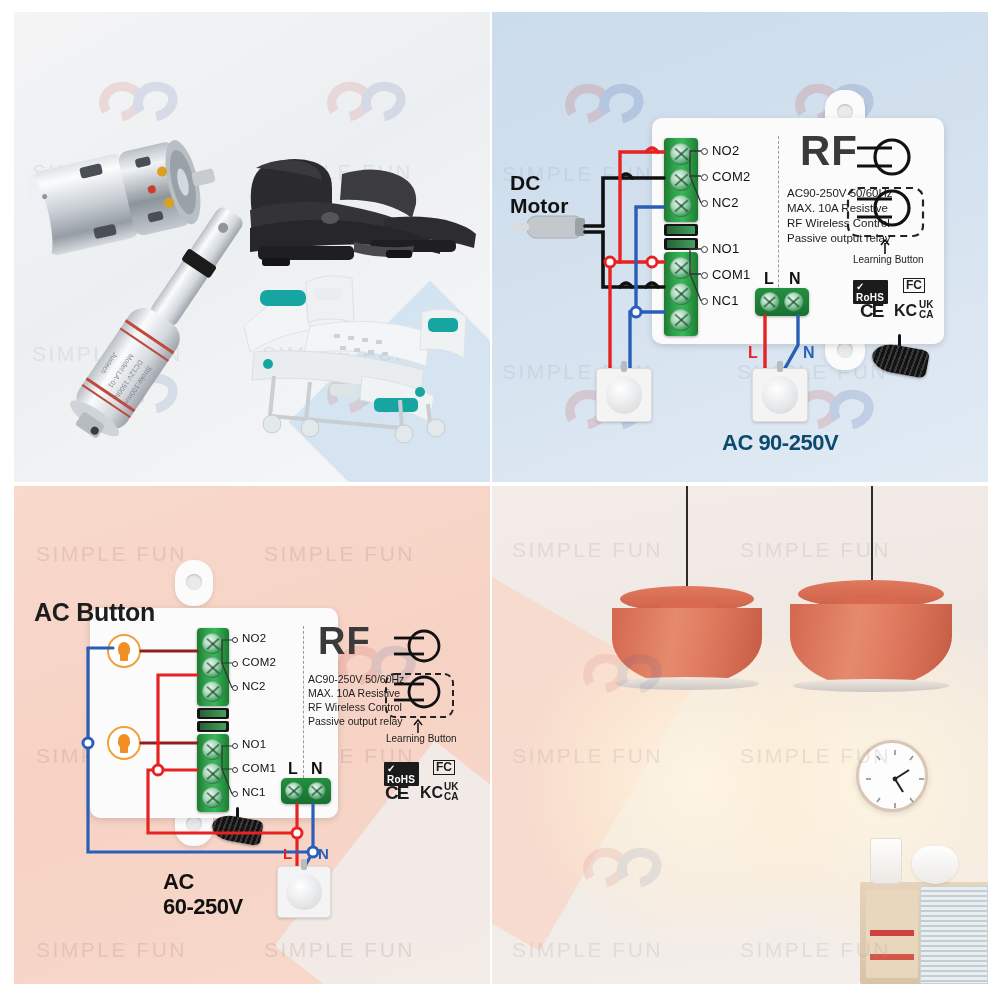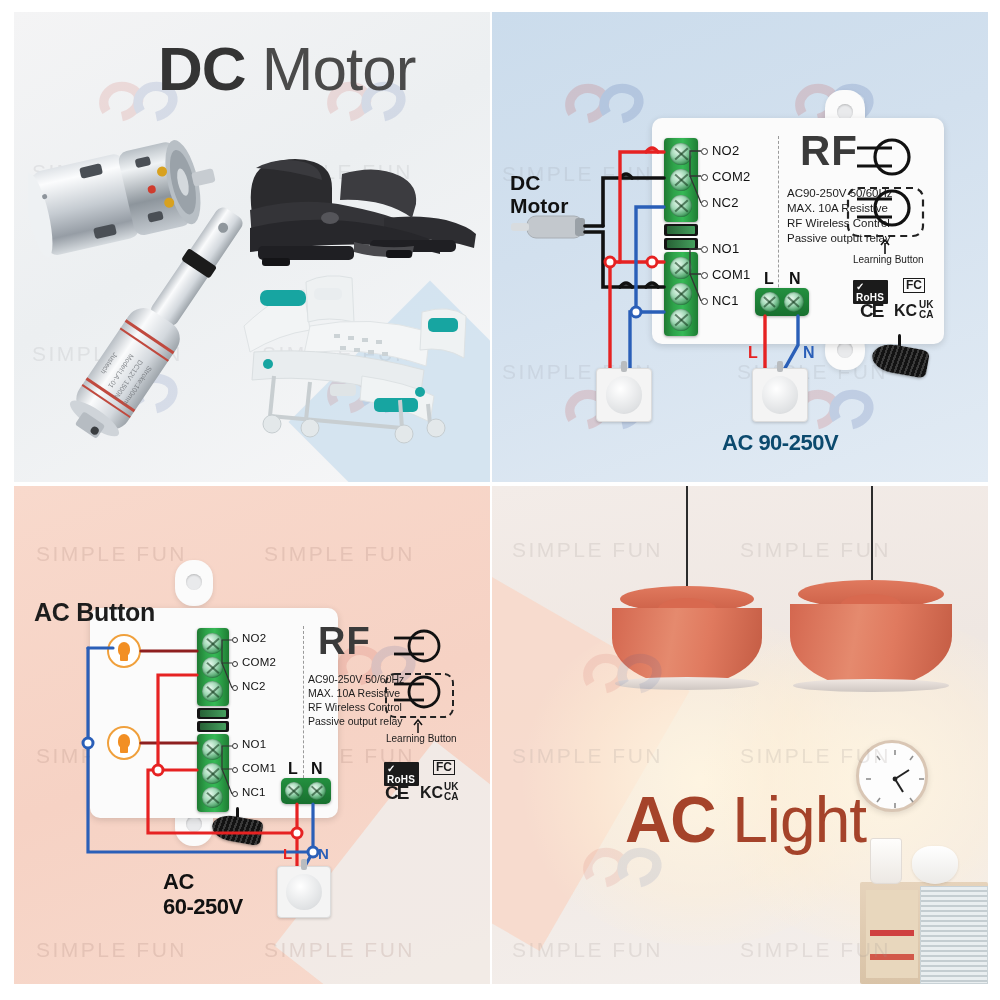--- a/index.html
+++ b/index.html
@@ -284,23 +284,20 @@
           <circle cx="190" cy="182" r="9"></circle>
             <circle cx="222" cy="176" r="9"></circle>
         </g>
         <g fill="#17a5a1">
           <circle cx="54" cy="112" r="5"></circle>
             <circle cx="206" cy="140" r="5"></circle>
         </g>
       </g>
     </svg>
 
-    <div class="title-dc">
-      <span class="b">DC</span><span> </span><span class="l">Motor</span>
-    </div>
   </div>
 
   <div class="quad" id="q-tr">
     <div class="wm-layer">
       <div class="wm-text" style="left:10px;top:150px;">SIMPLE FUN</div>
       <div class="wm-text" style="left:245px;top:150px;">SIMPLE FUN</div>
       <div class="wm-text" style="left:10px;top:348px;">SIMPLE FUN</div>
       <div class="wm-text" style="left:245px;top:348px;">SIMPLE FUN</div>
       <svg class="wm-logo" style="left:70px;top:62px;opacity:.16;" viewBox="0 0 100 70">
         <path d="M12 46 C2 30 18 12 38 18 C58 24 50 48 30 52" fill="none" stroke="#c6372f" stroke-width="11"></path>
@@ -710,17 +707,14 @@
         <path d="M12 46 C2 30 18 12 38 18 C58 24 50 48 30 52" fill="none" stroke="#c6372f" stroke-width="11"></path>
         <path d="M52 46 C42 30 58 12 78 18 C98 24 90 48 70 52" fill="none" stroke="#2f4e9c" stroke-width="11"></path>
       </svg>
       <svg class="wm-logo" style="left:88px;top:352px;opacity:.1;" viewBox="0 0 100 70">
         <path d="M12 46 C2 30 18 12 38 18 C58 24 50 48 30 52" fill="none" stroke="#c6372f" stroke-width="11"></path>
         <path d="M52 46 C42 30 58 12 78 18 C98 24 90 48 70 52" fill="none" stroke="#2f4e9c" stroke-width="11"></path>
       </svg>
     </div>
   </div>
 
-  <div class="title-ac-light">
-    <span class="b">AC</span><span> </span><span class="l">Light</span>
-  </div>
 
 </div>
 
 </body></html>

